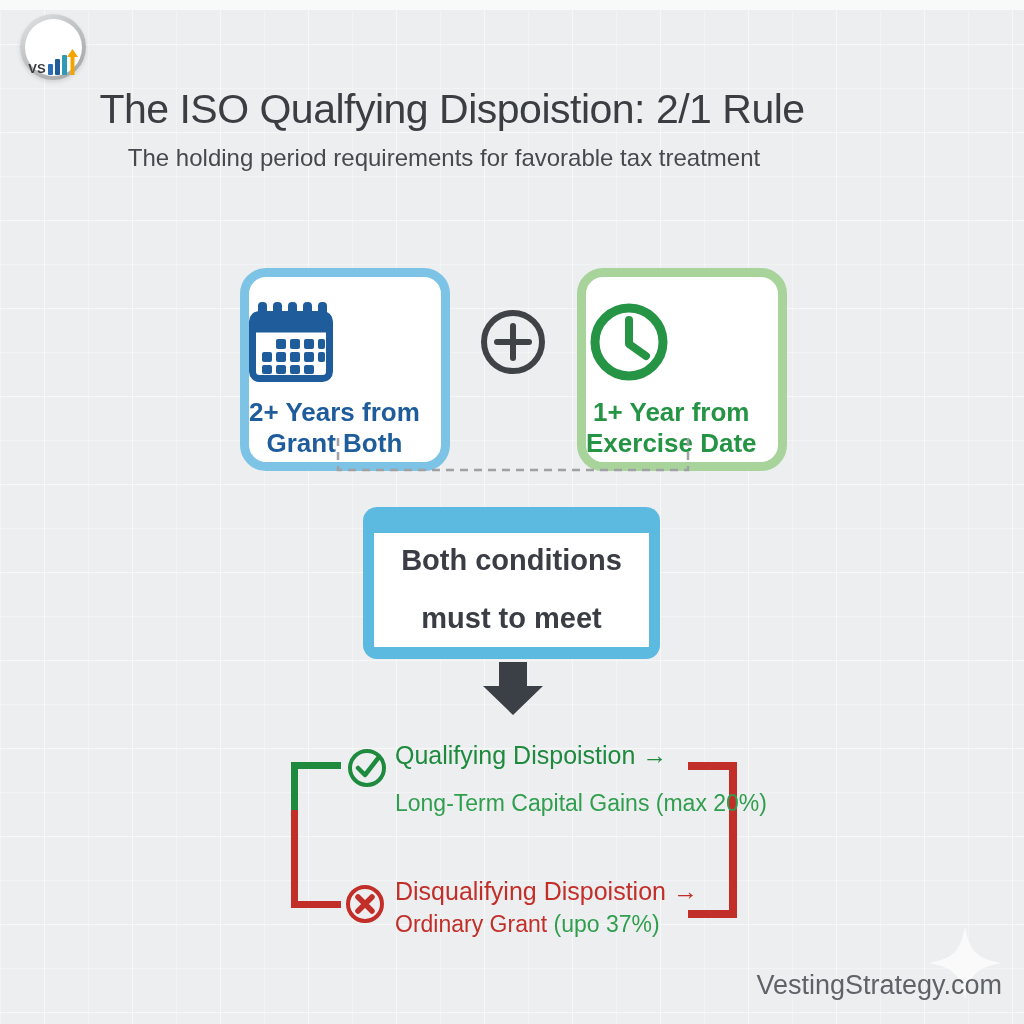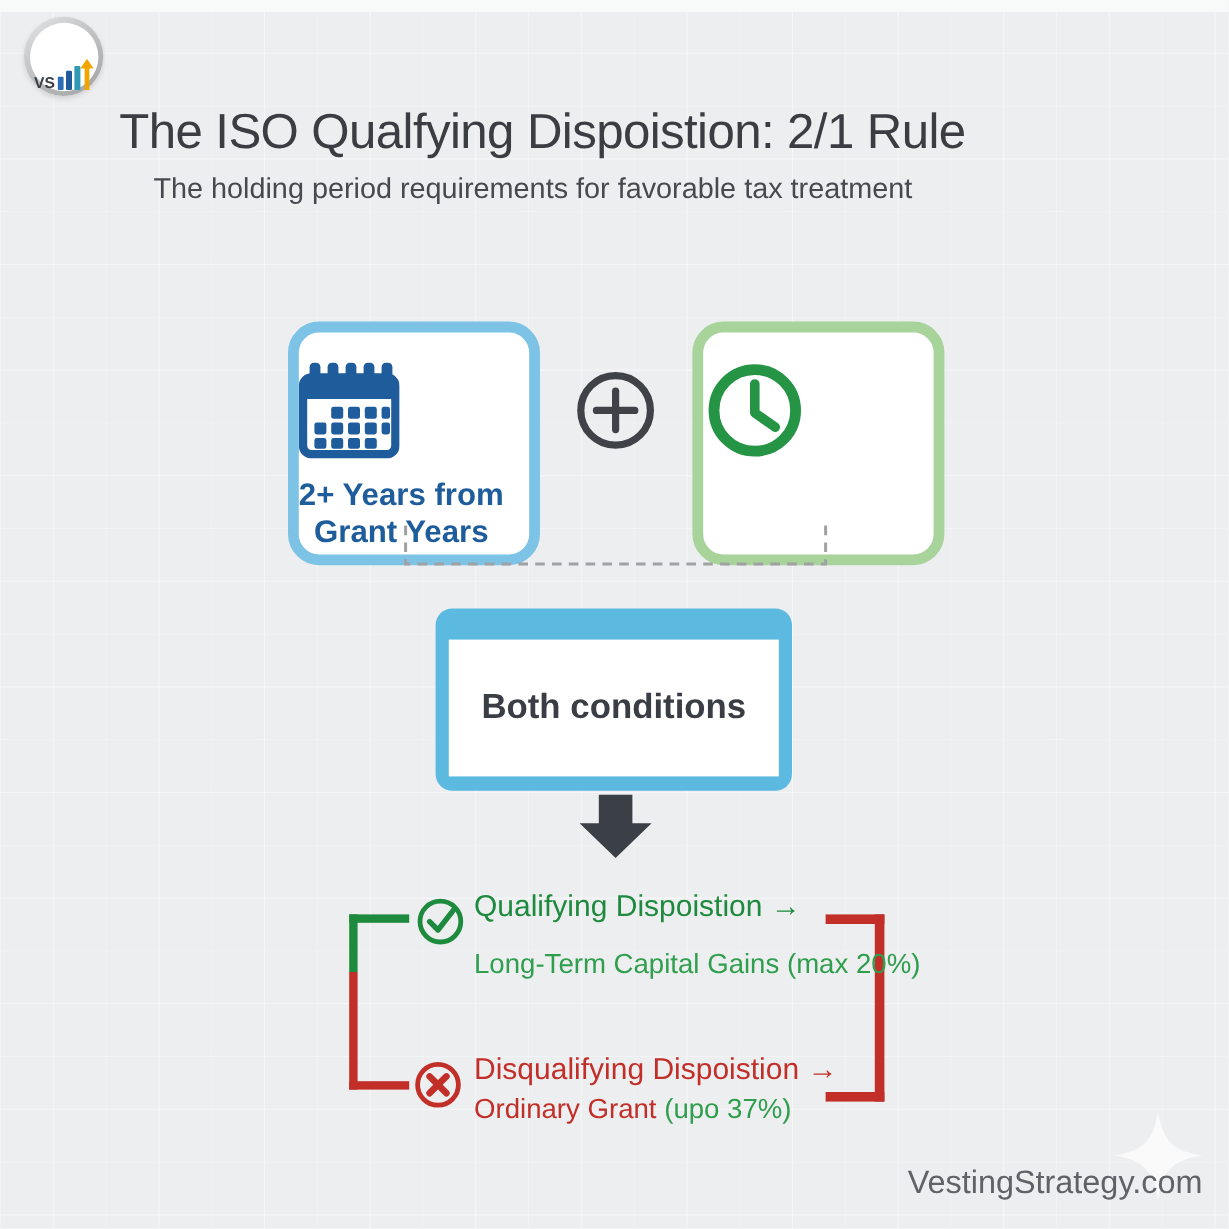--- a/index.html
+++ b/index.html
@@ -122,50 +122,55 @@
           <rect x="69" y="50" width="7" height="10" rx="2"></rect>
           <rect x="13" y="63" width="10" height="9" rx="2"></rect>
           <rect x="27" y="63" width="10" height="9" rx="2"></rect>
           <rect x="41" y="63" width="10" height="9" rx="2"></rect>
           <rect x="55" y="63" width="10" height="9" rx="2"></rect>
         </g>
       </svg>
     </div>
     <div class="card-text">
       <div>2+ Years from</div>
-      <div>Grant Years</div>
+      <div>Grant Both</div>
     </div>
   </div>
 
   <div class="plus-wrap">
     <svg width="66" height="66" viewBox="0 0 66 66">
       <circle cx="33" cy="33" r="29" fill="none" stroke="#3f4348" stroke-width="6"></circle>
       <line x1="33" y1="17" x2="33" y2="49" stroke="#3f4348" stroke-width="6" stroke-linecap="round"></line>
       <line x1="17" y1="33" x2="49" y2="33" stroke="#3f4348" stroke-width="6" stroke-linecap="round"></line>
     </svg>
   </div>
 
   <div class="card exercise">
     <div class="icon-wrap">
       <svg width="86" height="86" viewBox="0 0 86 86">
         <circle cx="43" cy="43" r="34" fill="none" stroke="#259445" stroke-width="9"></circle>
         <path d="M43,21 L43,45 L60,57" fill="none" stroke="#259445" stroke-width="8" stroke-linecap="round" stroke-linejoin="round"></path>
       </svg>
     </div>
+    <div class="card-text">
+      <div>1+ Year from</div>
+      <div>Exercise Date</div>
+    </div>
   </div>
 
   <div class="connector">
     <svg width="366" height="42" viewBox="0 0 366 42">
       <path d="M8,4 V36 H358 V4" fill="none" stroke="#9fa1a4" stroke-width="2.5" stroke-dasharray="8 6"></path>
     </svg>
   </div>
 
   <div class="both-box">
     <div class="both-inner">
       <div>Both conditions</div>
+      <div>must to meet</div>
     </div>
   </div>
 
   <div class="down-arrow">
     <svg width="62" height="54" viewBox="0 0 62 54">
       <polygon points="17,0 45,0 45,24 61,24 31,53 1,24 17,24" fill="#3b4046"></polygon>
     </svg>
   </div>
 
   <div class="bracket lb-top"></div>

